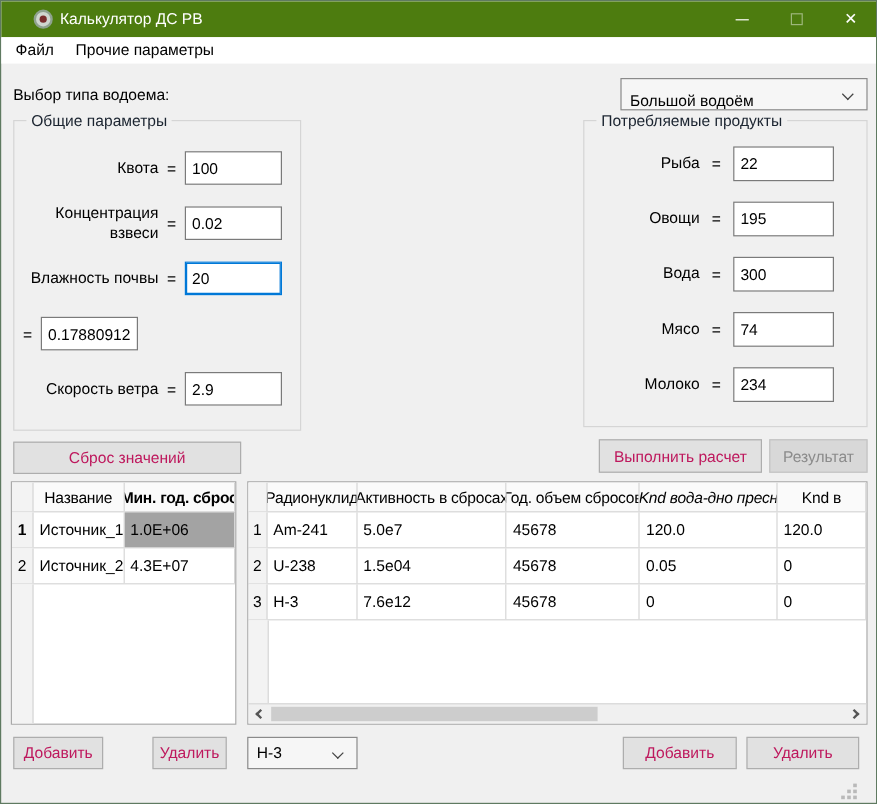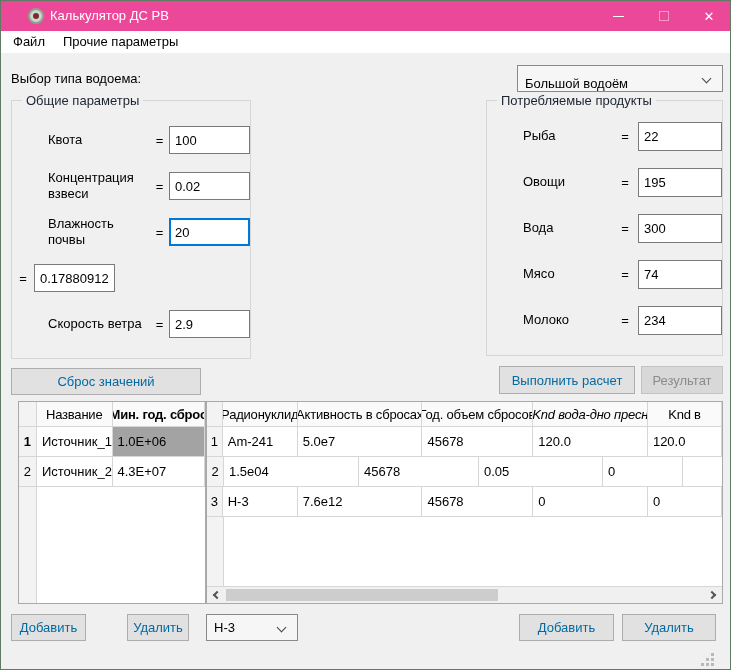--- a/index.html
+++ b/index.html
@@ -1,21 +1,21 @@
 <!DOCTYPE html>
 <html><head>
 <meta charset="utf-8">
 <style>
   * { margin:0; padding:0; box-sizing:border-box; }
   body { font-family:"Liberation Sans","DejaVu Sans",sans-serif; font-size:13px; color:#000; background:#fff; }
   #window { position:relative; width:731px; height:670px; background:#f0f0f0;
             border:1px solid #5f7a61; overflow:hidden; }
 
   
-  .titlebar { position:absolute; top:0; left:0; width:100%; height:30px; background:#ec4899; }
+  .titlebar { position:absolute; top:0; left:0; width:100%; height:30px; background:#4d7c0f; }
   .app-icon { position:absolute; left:27px; top:7px; width:16px; height:16px; border-radius:50%;
               background:#cfd6cf; border:2px solid #8fa28f; }
   .app-icon::after { content:""; position:absolute; left:3px; top:3px; width:6px; height:6px;
               border-radius:50%; background:#7a2d2d; }
   .title-text { position:absolute; left:49px; top:0; line-height:30px; color:#ffffff; font-size:13px; }
   .winbtn { position:absolute; top:0; width:46px; height:30px; display:flex;
             align-items:center; justify-content:center; color:#fff; cursor:default; }
   .winbtn.min { left:594px; } .winbtn.max { left:640px; } .winbtn.close { left:685px; width:46px; }
   .min-glyph { width:11px; height:1px; background:#fff; }
   .max-glyph { width:10px; height:10px; border:1px solid rgba(255,255,255,.45); }
@@ -34,45 +34,45 @@
   .combo-bottom { left:205px; top:613px; width:92px; height:27px; }
   .chev-d { position:absolute; right:12px; top:9px; width:7px; height:7px;
             border-right:1.4px solid #444; border-bottom:1.4px solid #444; transform:rotate(45deg); }
 
   
   .groupbox { position:absolute; border:1px solid #d5d5d5; }
   .gb-general { left:10px; top:99px; width:240px; height:259px; padding-top:16px; }
   .gb-products { left:485px; top:99px; width:237px; height:256px; padding-top:12px; }
   .gb-title { position:absolute; top:-8px; left:10px; background:#f0f0f0; padding:0 4px; color:#1b2430; }
   .prow { display:flex; align-items:center; height:46px; }
-  .plabel { text-align:left; line-height:1.2;margin-left:36px; }
+  .plabel { text-align:right; line-height:1.2; }
   .gb-general .plabel { width:120px; }
   .gb-products .plabel { width:96px; }
   .peq { text-align:center; }
   .gb-general .peq { width:22px; }
   .gb-products .peq { width:28px; }
   .pinput { height:28px; border:1px solid #7a7a7a; background:#fff; font:inherit; padding-left:5px; outline:none; }
   .gb-general .pinput { width:81px; }
   .gb-products .pinput { width:84px; height:29px; }
   .pinput.focused { border:1px solid #0078d7; box-shadow:inset 0 0 0 1px #0078d7; }
 
   
-  .btn { position:absolute; background:#e1e1e1; border:1px solid #adadad; font:inherit; color:#0369a1; }
+  .btn { position:absolute; background:#e1e1e1; border:1px solid #adadad; font:inherit; color:#be185d; }
   .btn:disabled { background:#d8d8d8; border-color:#c3c3c3; color:#8b8b8b; }
   .btn-reset { left:10px; top:367px; width:190px; height:27px; }
   .btn-calc { left:498px; top:365px; width:136px; height:28px; }
   .btn-result { left:640px; top:365px; width:82px; height:28px; }
   .btn-add-src { left:10px; top:613px; width:75px; height:27px; }
   .btn-del-src { left:126px; top:613px; width:62px; height:27px; }
   .btn-add-nuc { left:518px; top:613px; width:95px; height:27px; }
   .btn-del-nuc { left:621px; top:613px; width:94px; height:27px; }
 
   
   .tbl { position:absolute; background:#fff; border:1px solid #a9a9a9; overflow:hidden; }
-  .tbl-sources { left:8px; top:400px; width:188px; height:203px;margin-left:9px; }
+  .tbl-sources { left:8px; top:400px; width:188px; height:203px; }
   .tbl-nuclides { left:205px; top:400px; width:517px; height:203px; }
   .thead { display:flex; height:25px; background:#fafafa; border-bottom:1px solid #d6d6d6; }
   .th { display:flex; align-items:center; justify-content:center; border-right:1px solid #d6d6d6;
         overflow:hidden; white-space:nowrap; letter-spacing:-0.2px; }
   .th.numcol { background:#f3f3f3; }
   .trow { display:flex; height:30px; border-bottom:1px solid #d6d6d6; }
   .td { display:flex; align-items:center; padding-left:5px; border-right:1px solid #d6d6d6;
         overflow:hidden; white-space:nowrap; }
   .td.numcol { justify-content:center; padding-left:0; background:#f3f3f3; }
   .td.selected { background:#a3a3a3; }
@@ -217,20 +217,21 @@
       <div class="trow">
         <div class="td numcol" style="width: 17px;">1</div>
         <div class="td" style="width: 81px;">Am-241</div>
         <div class="td" style="width: 135px;">5.0e7</div>
         <div class="td" style="width: 120px;">45678</div>
         <div class="td" style="width: 124px;">120.0</div>
         <div class="td" style="width: 80px;">120.0</div>
       </div>
       <div class="trow">
         <div class="td numcol" style="width: 17px;">2</div>
+        <div class="td" style="width: 81px;">U-238</div>
         <div class="td" style="width: 135px;">1.5e04</div>
         <div class="td" style="width: 120px;">45678</div>
         <div class="td" style="width: 124px;">0.05</div>
         <div class="td" style="width: 80px;">0</div>
       </div>
       <div class="trow">
         <div class="td numcol" style="width: 17px;">3</div>
         <div class="td" style="width: 81px;">H-3</div>
         <div class="td" style="width: 135px;">7.6e12</div>
         <div class="td" style="width: 120px;">45678</div>

